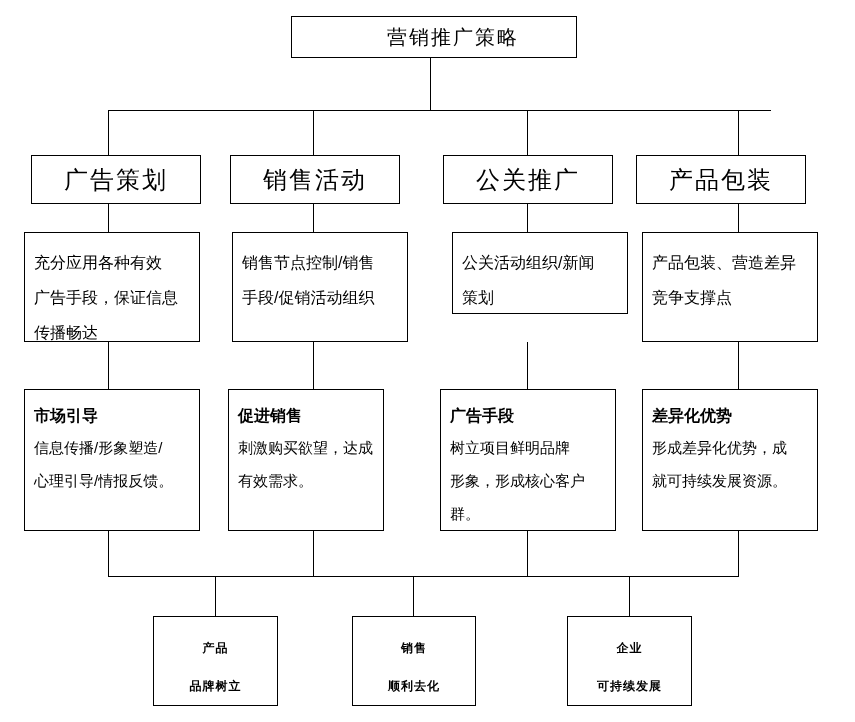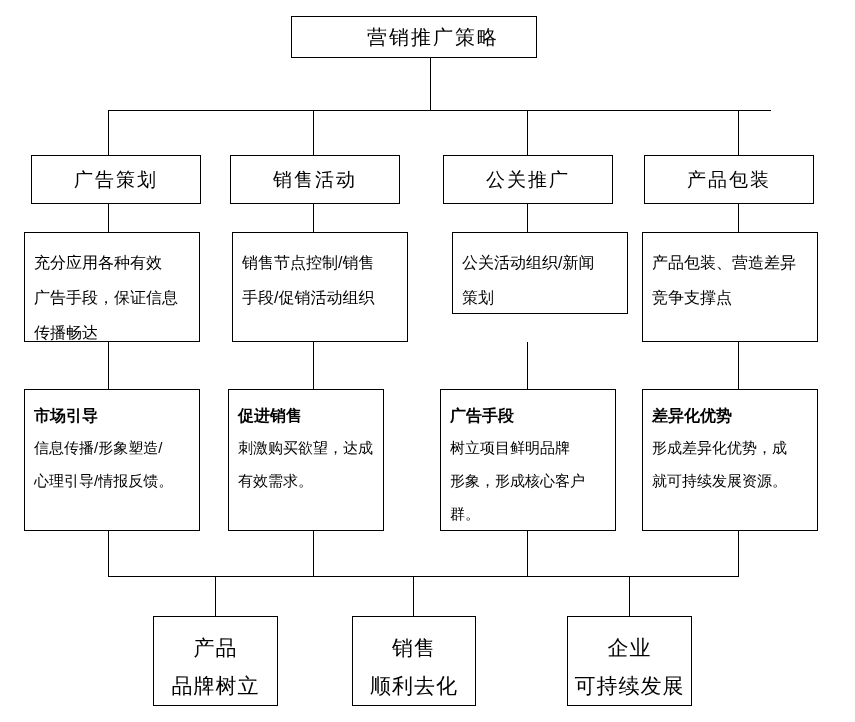--- a/index.html
+++ b/index.html
@@ -32,21 +32,21 @@
     display: flex;
     align-items: center;
     justify-content: center;
   }
   .title-text {
     font-size: 20px;
     letter-spacing: 2px;
     white-space: nowrap;
   }
   .cat-text {
-    font-size: 19px;
+    font-size: 24px;
     letter-spacing: 2px;
     white-space: nowrap;
   }
   .box-desc {
     padding: 12px 0 0 9px;
   }
   .desc-line {
     font-size: 16px;
     line-height: 35px;
     white-space: nowrap;
@@ -65,22 +65,22 @@
   .goal-line {
     font-size: 15px;
     line-height: 33px;
     white-space: nowrap;
   }
   .box-outcome {
     padding-top: 12px;
     text-align: center;
   }
   .outcome-line {
-    font-size: 21px;
-    font-weight: normal;
+    font-size: 12px;
+    font-weight: bold;
     line-height: 38px;
     white-space: nowrap;
     letter-spacing: 1px;
   }
 
   
   .vline {
     position: absolute;
     width: 1px;
     background: #000000;
@@ -121,34 +121,34 @@
   <div class="vline" style="left:313px; top:531px; height:45px;"></div>
   <div class="vline" style="left:527px; top:531px; height:45px;"></div>
   <div class="vline" style="left:738px; top:531px; height:45px;"></div>
 
   <div class="hline" style="left:108px; top:576px; width:631px;"></div>
 
   <div class="vline" style="left:215px; top:576px; height:40px;"></div>
   <div class="vline" style="left:413px; top:576px; height:40px;"></div>
   <div class="vline" style="left:629px; top:576px; height:40px;"></div>
 
-  <div class="box box-title" style="left:291px; top:16px; width:246px; height:42px;padding-left:38px;">
+  <div class="box box-title" style="left:291px; top:16px; width:286px; height:42px;padding-left:38px;">
     <span class="title-text">营销推广策略</span>
   </div>
 
   <div class="box box-title" style="left:31px; top:155px; width:170px; height:49px;">
     <span class="cat-text">广告策划</span>
   </div>
   <div class="box box-title" style="left:230px; top:155px; width:170px; height:49px;">
     <span class="cat-text">销售活动</span>
   </div>
   <div class="box box-title" style="left:443px; top:155px; width:170px; height:49px;text-align:center;">
     <span class="cat-text">公关推广</span>
   </div>
-  <div class="box box-title" style="left:636px; top:155px; width:170px; height:49px;margin-left:8px;">
+  <div class="box box-title" style="left:636px; top:155px; width:170px; height:49px;">
     <span class="cat-text">产品包装</span>
   </div>
 
   <div class="box box-desc" style="left:24px; top:232px; width:176px; height:110px;">
     <div class="desc-line">充分应用各种有效</div>
     <div class="desc-line">广告手段，保证信息</div>
     <div class="desc-line">传播畅达</div>
   </div>
   <div class="box box-desc" style="left:232px; top:232px; width:176px; height:110px;">
     <div class="desc-line">销售节点控制/销售</div>

